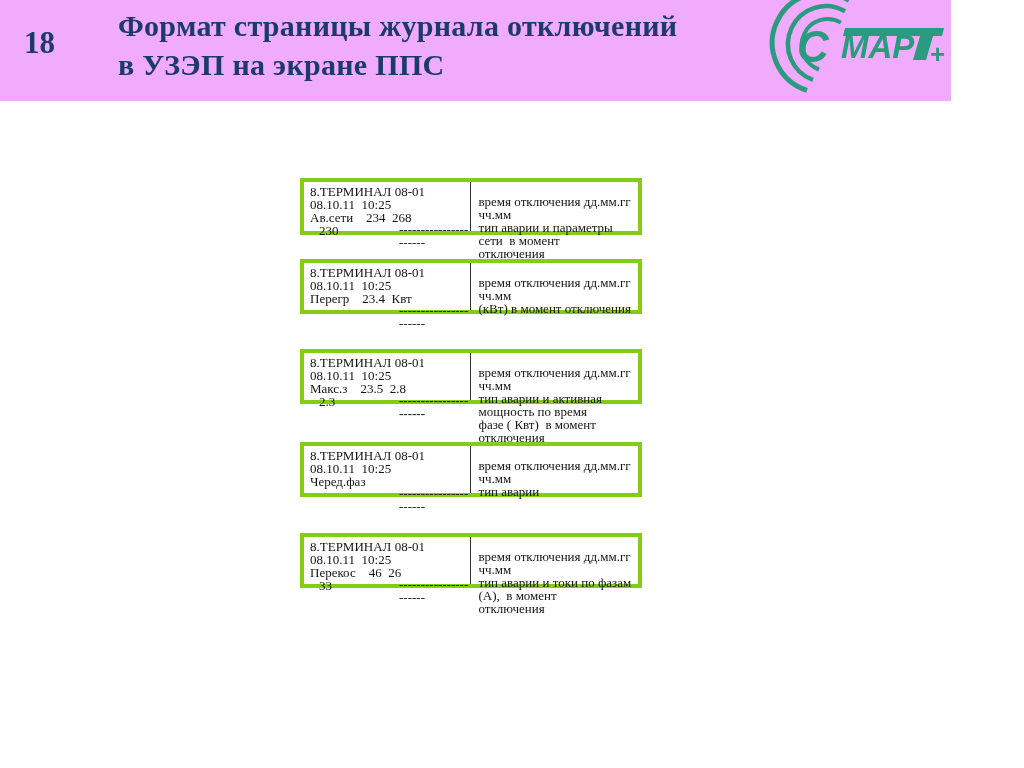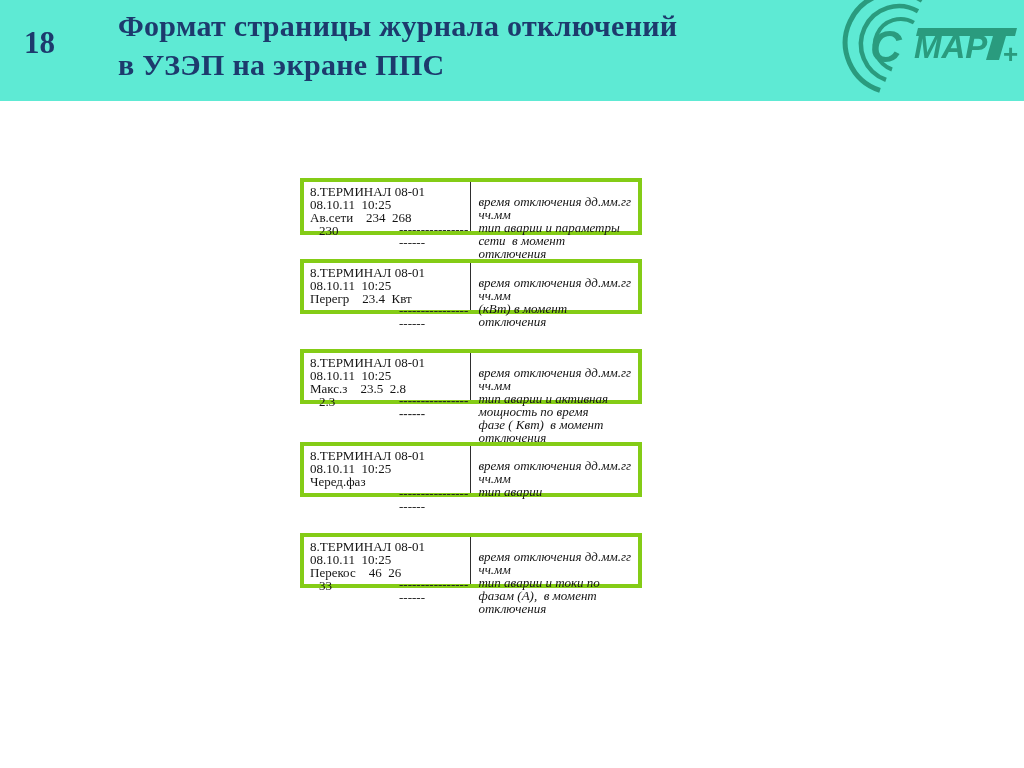--- a/index.html
+++ b/index.html
@@ -1,42 +1,42 @@
 <!DOCTYPE html>
 <html><head>
 <meta charset="utf-8">
 <style>
   * { margin:0; padding:0; box-sizing:border-box; }
   html,body { width:1024px; height:768px; }
   body { background:#ffffff; font-family:"Liberation Serif", serif; }
   .slide { position:relative; width:1024px; height:768px; overflow:hidden; background:#ffffff; }
 
   
-  .header { position:absolute; top:0; left:0; width:1024px; height:101px; background:#5eead4; }
+  .header { position:absolute; top:0; left:0; width:951px; height:101px; background:#f0abfc; }
   .page-number { position:absolute; top:25px; left:24px; font-size:31px; font-weight:bold; color:#1d3a6d; }
   .title { position:absolute; top:6px; left:118px; width:730px; text-align:left;
            font-size:30px; font-weight:bold; color:#1d3a6d; line-height:39px; letter-spacing:0.3px; }
 
   
   .logo { position:absolute; top:0; right:0; width:204px; height:110px; }
 
   
   .box { position:absolute; left:300px; width:342px; border:4px solid #84cc16; display:flex;
          font-size:13px; color:#141414; background:#ffffff; }
   .b1 { top:178px; height:57px; }
   .b2 { top:259px; height:55px; }
   .b3 { top:349px; height:55px; }
   .b4 { top:442px; height:55px; }
   .b5 { top:533px; height:55px; }
   .box-left  { width:211px; position:relative; padding:3px 0 0 6px; }
   .box-left .ln { height:13px; line-height:13px; white-space:pre; }
   .val { padding-left:9px; }
   .dashes { position:absolute; left:95px; top:41px; line-height:13px; color:#222; }
   .dashes.bold { font-weight:bold; }
-  .box-right { width:211px; border-left:1px solid #2e2e2e; padding:13px 3px 0 7px;font-style:italic; }
+  .box-right { width:211px; border-left:1px solid #2e2e2e; padding:13px 3px 0 7px; }
   .box-right .ln { min-height:13px; line-height:13px; white-space:pre-wrap; }
 </style>
 </head>
 <body>
 
 <div class="slide">
 
   <div class="header">
     <div class="page-number">18</div>
     <div class="title">

